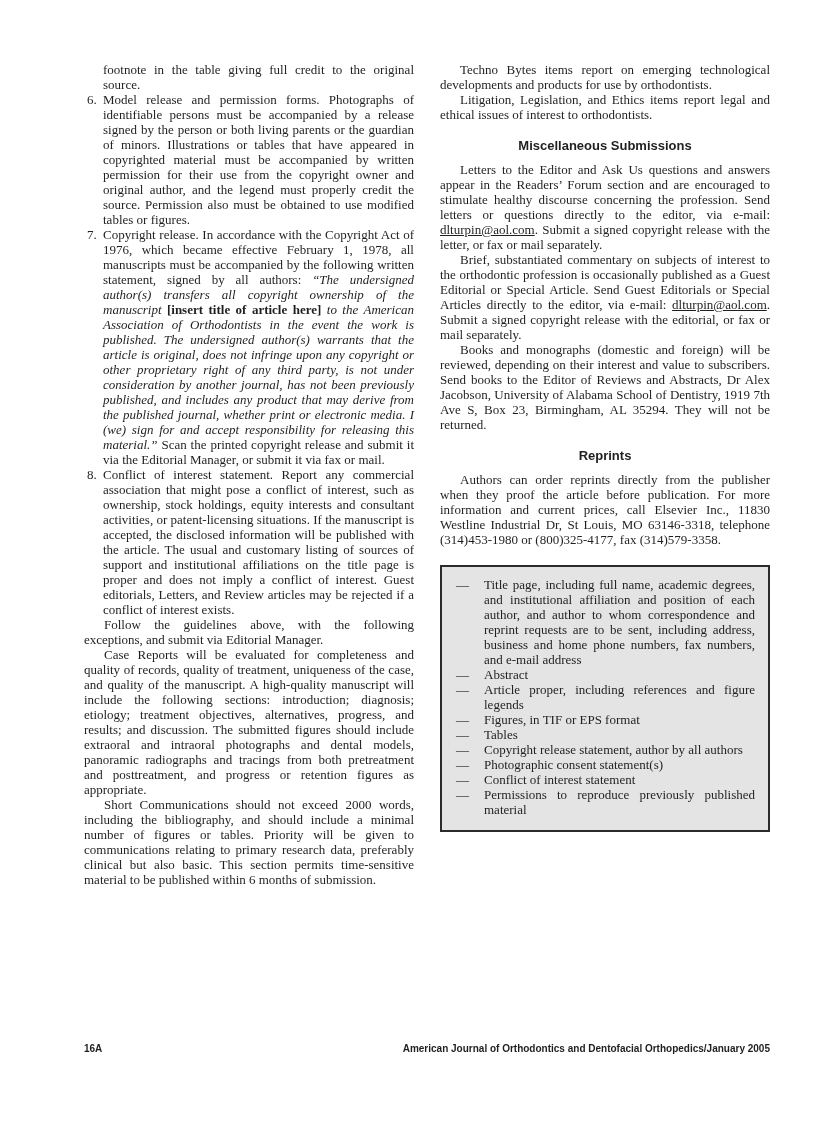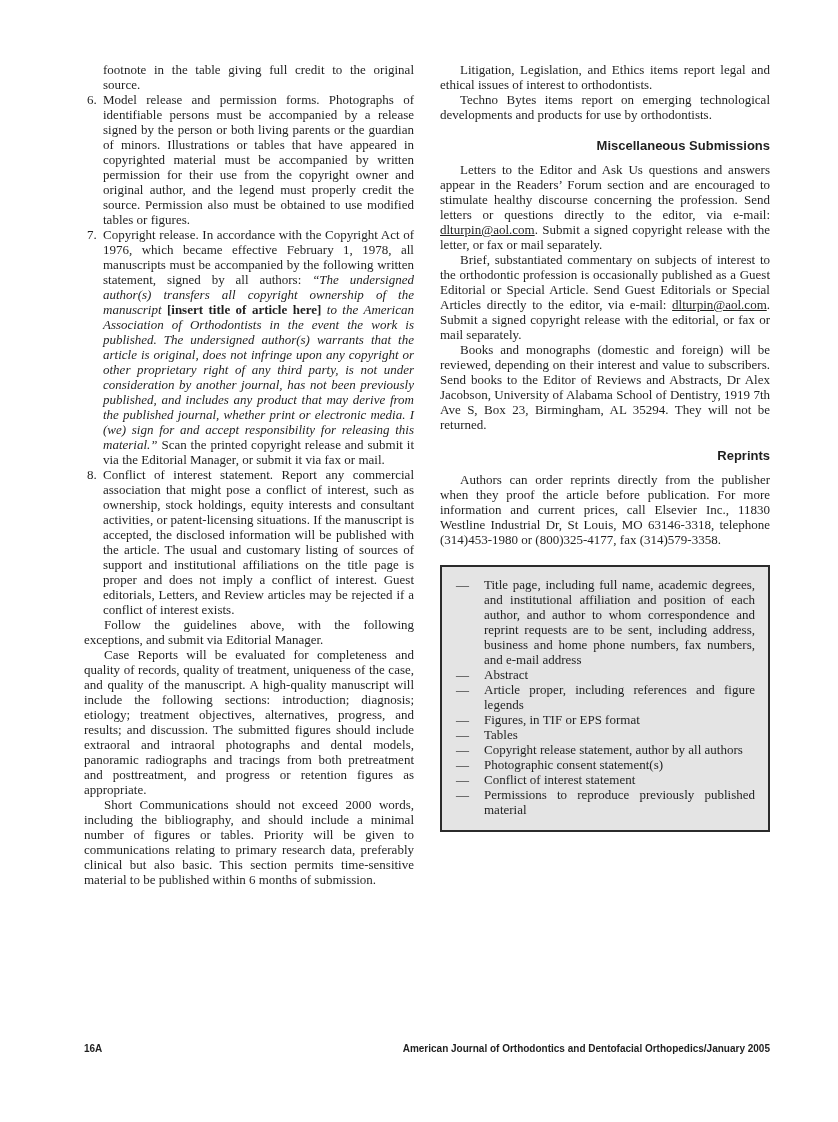--- a/index.html
+++ b/index.html
@@ -25,21 +25,21 @@
   .col{width:330px;text-align:justify;hyphens:auto;-webkit-hyphens:auto;}
   p{margin:0;}
   p.indent{text-indent:20px;}
   .hang{margin-left:19px;}
   .list-item{display:flex;}
   .num{flex:0 0 19px;padding-left:3px;box-sizing:border-box;}
   .item-body{flex:1;text-align:justify;font-family:Liberation Serif, serif;}
   h3{
     font-family:"Liberation Sans", sans-serif;
     font-size:13px;line-height:15px;font-weight:bold;
-    margin:16px 0 9px 0;text-align:right;
+    margin:16px 0 9px 0;text-align:center;
   }
   .seg-italic{font-style:italic;}
   .seg-bold{font-weight:bold;}
   .seg-link{text-decoration:underline;}
   .checklist-box{
     margin-top:18px;
     border:2px solid var(--box-border);
     background:var(--box-bg);
     padding:10px 13px 13px 12px;
     box-sizing:border-box;
@@ -77,22 +77,22 @@
           <span class="num">8.</span>
           <div class="item-body"><span>Conflict of interest statement. Report any commercial association that might pose a conflict of interest, such as ownership, stock holdings, equity interests and consultant activities, or patent-licensing situations. If the manuscript is accepted, the disclosed information will be published with the article. The usual and customary listing of sources of support and institutional affiliations on the title page is proper and does not imply a conflict of interest. Guest editorials, Letters, and Review articles may be rejected if a conflict of interest exists.</span></div>
         </div>
 
         <p class="indent">Follow the guidelines above, with the following exceptions, and submit via Editorial Manager.</p>
         <p class="indent">Case Reports will be evaluated for completeness and quality of records, quality of treatment, uniqueness of the case, and quality of the manuscript. A high-quality manuscript will include the following sections: introduction; diagnosis; etiology; treatment objectives, alternatives, progress, and results; and discussion. The submitted figures should include extraoral and intraoral photographs and dental models, panoramic radiographs and tracings from both pretreatment and posttreatment, and progress or retention figures as appropriate.</p>
         <p class="indent">Short Communications should not exceed 2000 words, including the bibliography, and should include a minimal number of figures or tables. Priority will be given to communications relating to primary research data, preferably clinical but also basic. This section permits time-sensitive material to be published within 6 months of submission.</p>
       </div>
 
       <div class="col">
+        <p class="indent">Techno Bytes items report on emerging technological developments and products for use by orthodontists.</p>
         <p class="indent">Litigation, Legislation, and Ethics items report legal and ethical issues of interest to orthodontists.</p>
-        <p class="indent">Techno Bytes items report on emerging technological developments and products for use by orthodontists.</p>
 
         <h3>Miscellaneous Submissions</h3>
         <p class="indent"><span>Letters to the Editor and Ask Us questions and answers appear in the Readers’ Forum section and are encouraged to stimulate healthy discourse concerning the profession. Send letters or questions directly to the editor, via e-mail: </span><span class="seg-link">dlturpin@aol.com</span><span>. Submit a signed copyright release with the letter, or fax or mail separately.</span></p>
         <p class="indent"><span>Brief, substantiated commentary on subjects of interest to the orthodontic profession is occasionally published as a Guest Editorial or Special Article. Send Guest Editorials or Special Articles directly to the editor, via e-mail: </span><span class="seg-link">dlturpin@aol.com</span><span>. Submit a signed copyright release with the editorial, or fax or mail separately.</span></p>
         <p class="indent"><span>Books and monographs (domestic and foreign) will be reviewed, depending on their interest and value to subscribers. Send books to the Editor of Reviews and Abstracts, Dr Alex Jacobson, University of Alabama School of Dentistry, 1919 7th Ave S, Box 23, Birmingham, AL 35294. They will not be returned.</span></p>
 
         <h3>Reprints</h3>
         <p class="indent">Authors can order reprints directly from the publisher when they proof the article before publication. For more information and current prices, call Elsevier Inc., 11830 Westline Industrial Dr, St Louis, MO 63146-3318, telephone (314)453-1980 or (800)325-4177, fax (314)579-3358.</p>
 
         <div class="checklist-box">

